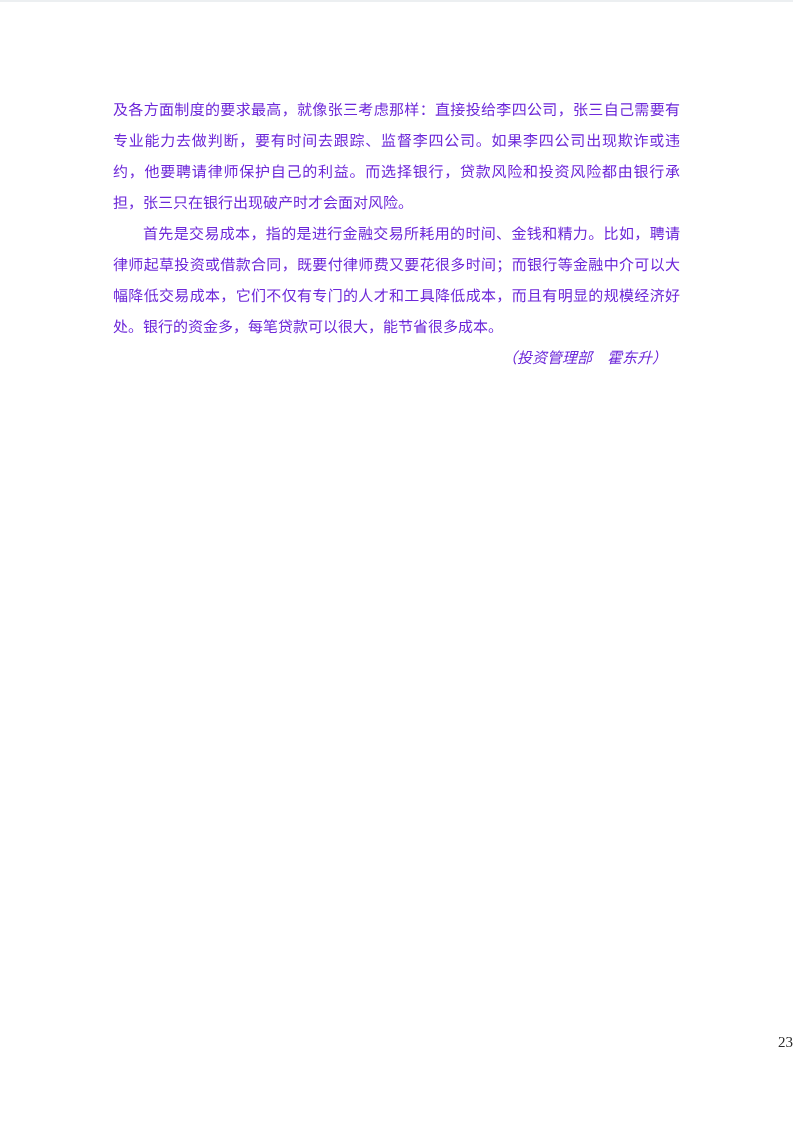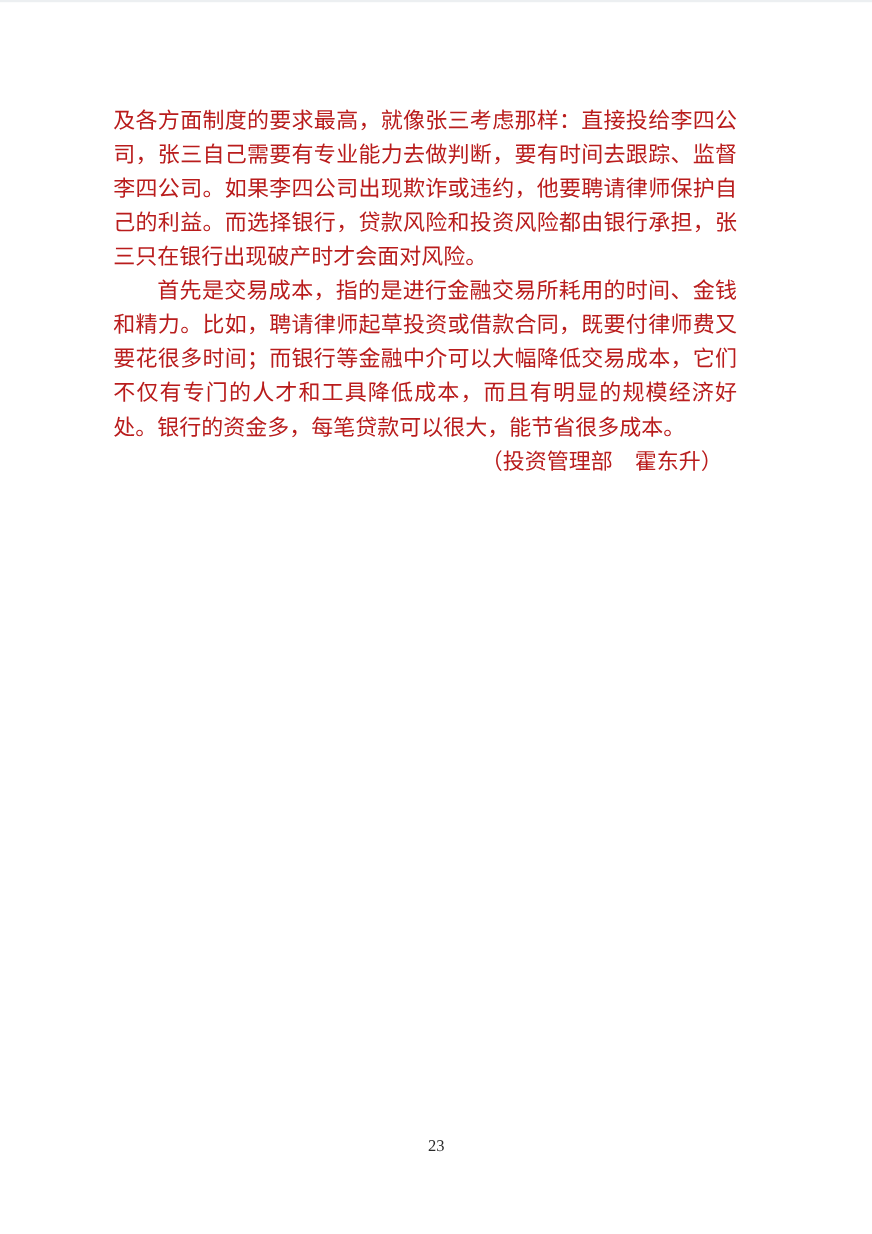--- a/index.html
+++ b/index.html
@@ -18,47 +18,48 @@
   .top-edge {
     position: absolute;
     top: 0;
     left: 0;
     width: 793px;
     height: 2px;
     background: #eceff1;
   }
   .content {
     position: absolute;
-    left: 103px;
+    left: 113px;
     top: 95px;
     width: 567px;
-    font-size: 20px;
+    font-size: 15px;
     line-height: 31px;
-    color: #b91c1c;
+    color: #6d28d9;
     text-align: justify;
     letter-spacing: 0;
   }
   .content p {
     margin: 0;
     padding: 0;
   }
   .content p.indent {
     text-indent: 2em;
     font-family: Liberation Serif, serif;
   }
   .signature-line {
     text-align: right;
     padding-right: 13px;
+    font-style: italic;
   }
   .page-number {
     position: absolute;
     top: 1033px;
     left: 0;
     width: 793px;
-    text-align: center;
+    text-align: right;
     font-size: 15px;
     line-height: 18px;
     color: #2a2a2a;
   }
 </style>
 </head>
 <body>
 
 <div class="page">
 

